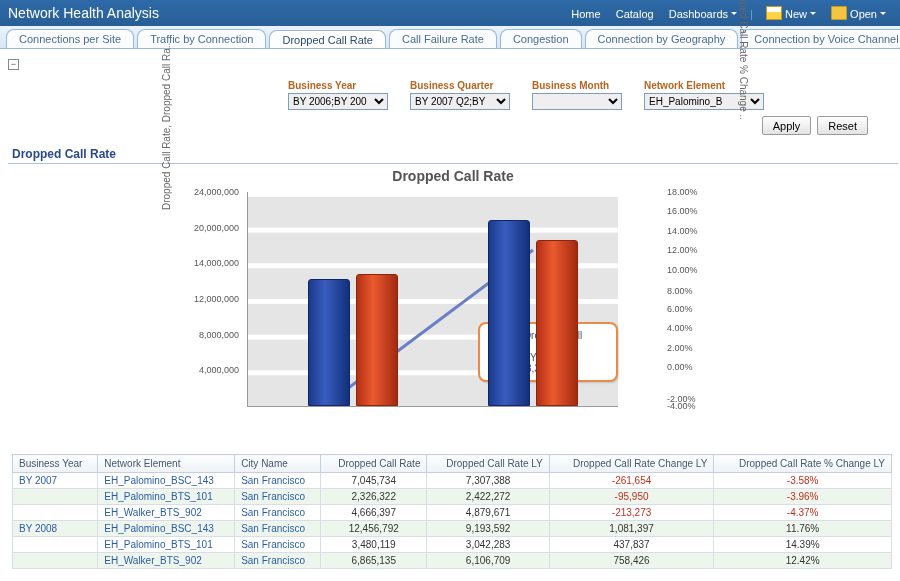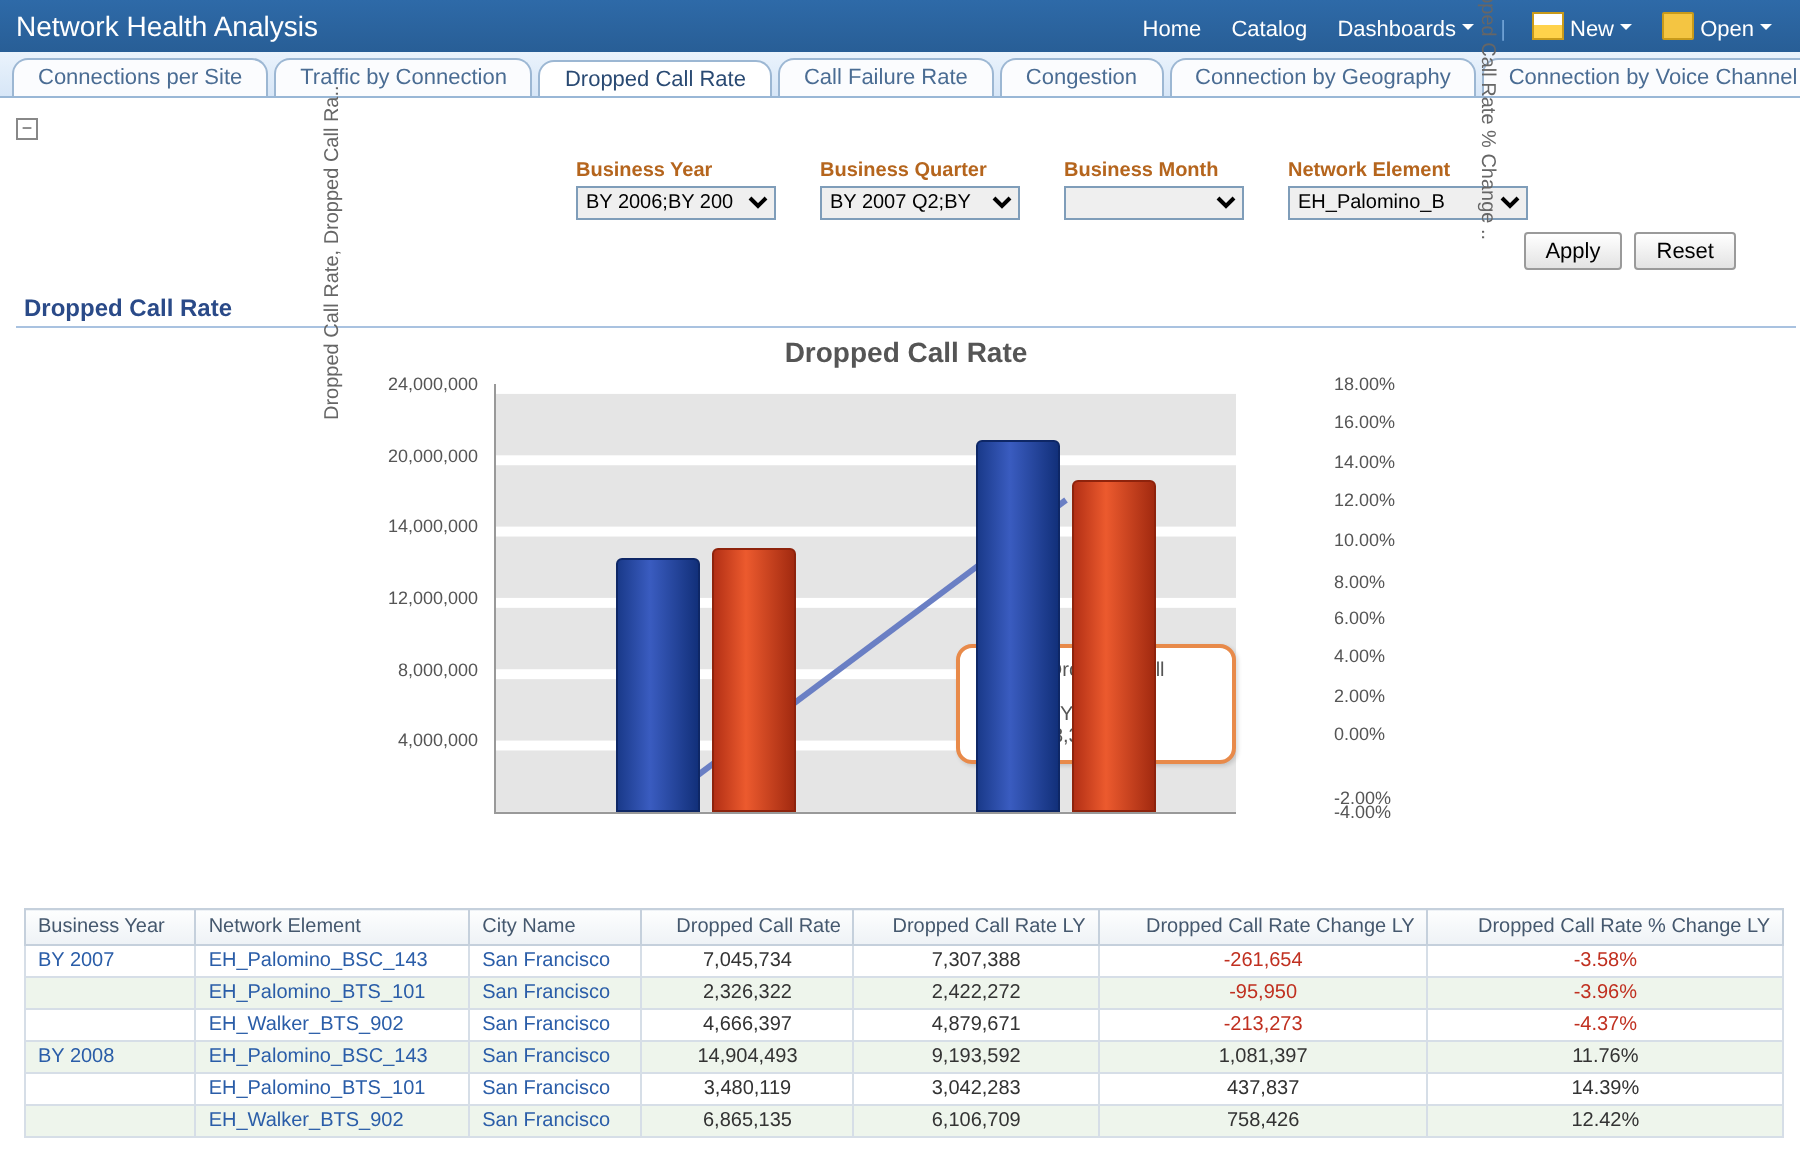--- a/index.html
+++ b/index.html
@@ -178,21 +178,21 @@
           <td class="l lk">San Francisco</td>
           <td>4,666,397</td>
           <td>4,879,671</td>
           <td class="neg">-213,273</td>
           <td class="neg">-4.37%</td>
         </tr>
         <tr class="even">
           <td class="l lk">BY 2008</td>
           <td class="l lk">EH_Palomino_BSC_143</td>
           <td class="l lk">San Francisco</td>
-          <td>14,904,493</td>
+          <td>12,456,792</td>
           <td>9,193,592</td>
           <td class="">1,081,397</td>
           <td class="">11.76%</td>
         </tr>
         <tr class="">
           <td class="l lk"></td>
           <td class="l lk">EH_Palomino_BTS_101</td>
           <td class="l lk">San Francisco</td>
           <td>3,480,119</td>
           <td>3,042,283</td>

